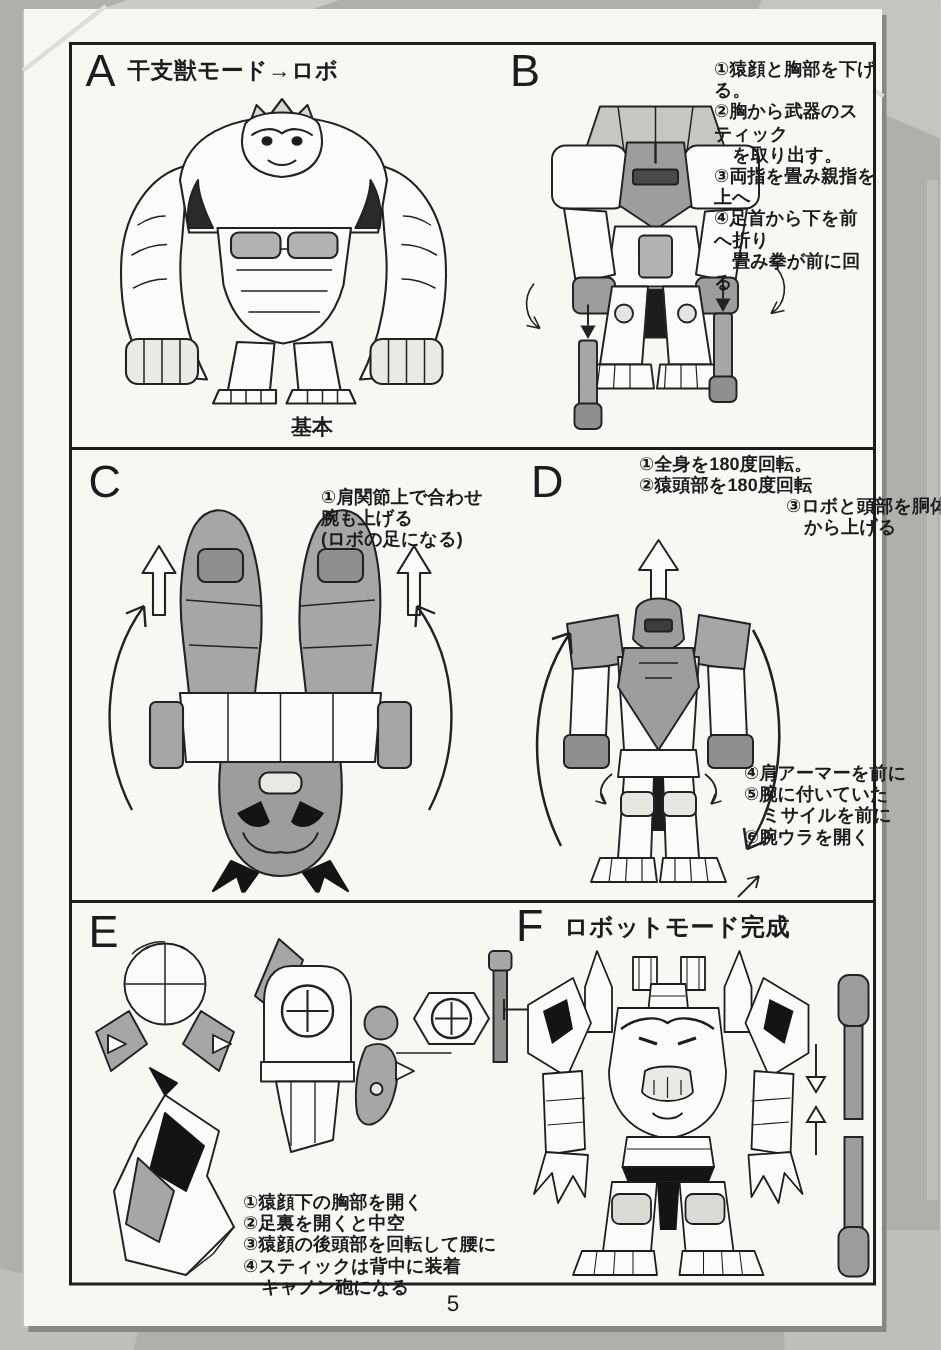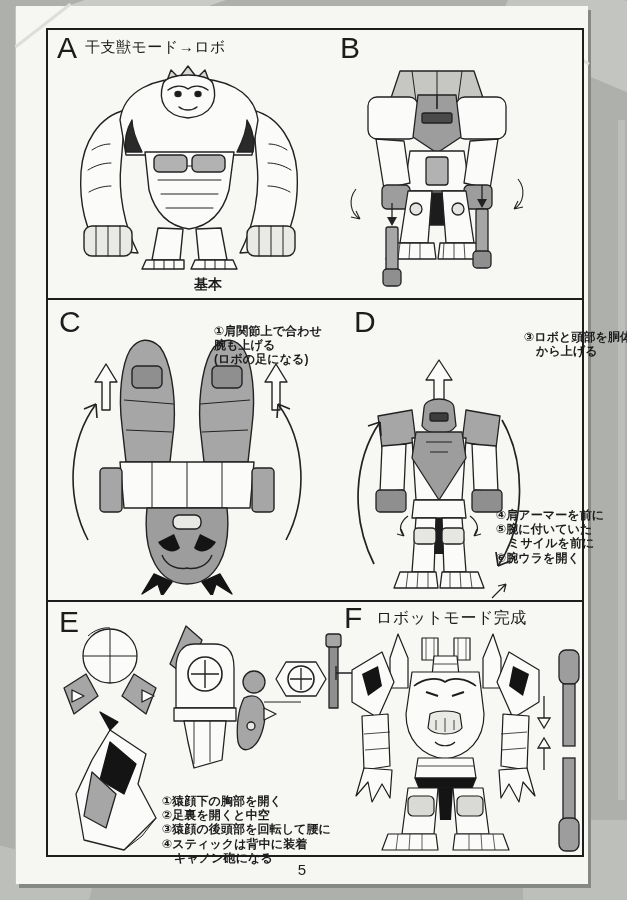--- a/index.html
+++ b/index.html
@@ -27,21 +27,21 @@
 
   .frame{
     position:absolute;left:30px;top:22px;width:538px;height:829px;
     border:2.5px solid #1d1d1d;box-sizing:border-box;background:#f7f7f4;
   }
   .divider{position:absolute;left:0;right:0;height:2px;background:#1d1d1d;z-index:3;}
   #divider-1{top:268px;}
   #divider-2{top:570px;}
 
   .panel-letter{position:absolute;font-size:30px;font-weight:400;line-height:32px;z-index:4;}
-  .panel-title{position:absolute;font-weight:400;font-size:15px;z-index:4;letter-spacing:0.5px;text-align:right;}
+  .panel-title{position:absolute;font-weight:700;font-size:15px;z-index:4;letter-spacing:0.5px;text-align:right;}
   .steps{
     position:absolute;font-size:12px;font-weight:600;line-height:14.2px;
     white-space:pre-line;z-index:4;letter-spacing:0.1px;
   }
   .caption{position:absolute;font-weight:700;font-size:14px;text-align:center;z-index:4;}
   .illu{position:absolute;z-index:2;}
   .page-number{position:absolute;left:0;top:855px;width:100%;text-align:center;font-size:15px;z-index:2;}
 </style>
 </head>
 <body>
@@ -88,20 +88,26 @@
         <path d="M106,30 C113,25 121,25 126,29 C131,25 139,25 146,30" fill="none"></path>
         <ellipse cx="116" cy="34" rx="3" ry="2.5" fill="#1a1a1a"></ellipse>
         <ellipse cx="136" cy="34" rx="3" ry="2.5" fill="#1a1a1a"></ellipse>
         <path d="M117,47 C122,51 130,51 135,47" fill="none"></path>
         <path d="M30,90 C36,86 42,84 48,84 M26,110 C34,105 42,103 49,103 M27,132 C34,128 42,126 49,126 M225,90 C219,86 213,84 207,84 M229,110 C221,105 213,103 206,103 M228,132 C221,128 213,126 206,126" fill="none" stroke-width="1"></path>
       </g>
     </svg>
     <div class="caption" style="left:130px;top:246px;width:60px;">基本</div>
 
     <div class="panel-letter" style="left:292px;top:2px;">B</div>
+    <div class="steps" style="left:428px;top:9px;width:108px;">①猿顔と胸部を下げる。
+②胸から武器のスティック
+　を取り出す。
+③両指を畳み親指を上へ
+④足首から下を前へ折り
+　畳み拳が前に回る</div>
 
     <svg class="illu" style="left:294px;top:27px;" width="190" height="235" viewBox="0 0 190 235">
       <g stroke="#222" stroke-width="1.3" fill="#fbfbf9" stroke-linejoin="round">
         <path d="M58,14 L132,14 L142,44 L48,44 Z" fill="#c6c6c3"></path>
         <path d="M70,14 L74,44 M95,14 L95,44 M120,14 L116,44" stroke-width="1" fill="none"></path>
         <rect x="26" y="40" width="50" height="42" rx="9"></rect>
         <rect x="114" y="40" width="50" height="42" rx="9"></rect>
         <path d="M76,38 L114,38 L119,80 L95,96 L71,80 Z" fill="#9d9d9d"></path>
         <rect x="80" y="56" width="30" height="10" rx="2" fill="#4a4a4a"></rect>
         <path d="M95,38 L95,52" stroke-width="1.6"></path>
@@ -163,20 +169,22 @@
         <g fill="none" stroke-width="1.6">
           <path d="M26,210 C4,168 6,112 34,74"></path>
           <path d="M34,74 L22,79 M34,74 L35,88"></path>
           <path d="M224,210 C246,168 244,112 216,74"></path>
           <path d="M216,74 L228,79 M216,74 L215,88"></path>
         </g>
       </g>
     </svg>
 
     <div class="panel-letter" style="left:306px;top:276px;">D</div>
+    <div class="steps" style="left:378px;top:272px;width:150px;">①全身を180度回転。
+②猿頭部を180度回転</div>
     <div class="steps" style="left:448px;top:300px;width:120px;margin-left:28px;">③ロボと頭部を胴体
 　から上げる</div>
     <div class="steps" style="left:448px;top:478px;width:125px;">④肩アーマーを前に
 ⑤腕に付いていた
 　ミサイルを前に
 ⑥腕ウラを開く</div>
 
     <svg class="illu" style="left:306px;top:328px;" width="170" height="245" viewBox="0 0 170 245">
       <g stroke="#222" stroke-width="1.3" stroke-linejoin="round" fill="#fbfbf9">
         <path d="M80,46 L80,22 L72,22 L85,2 L98,22 L90,22 L90,46 Z"></path>

